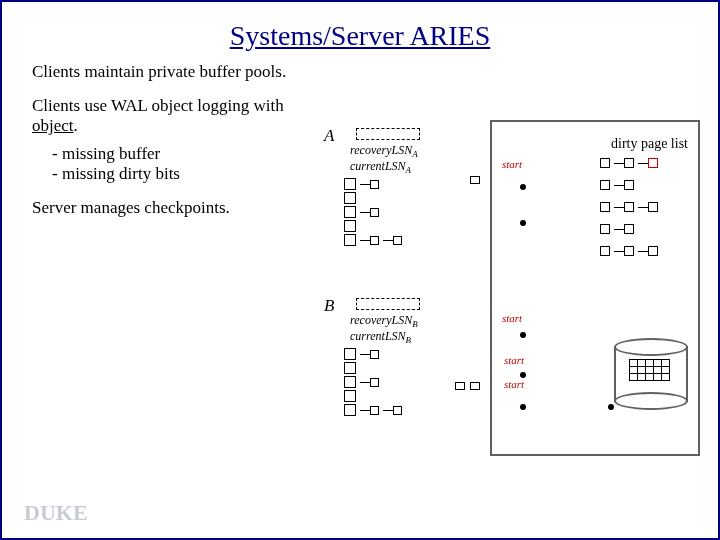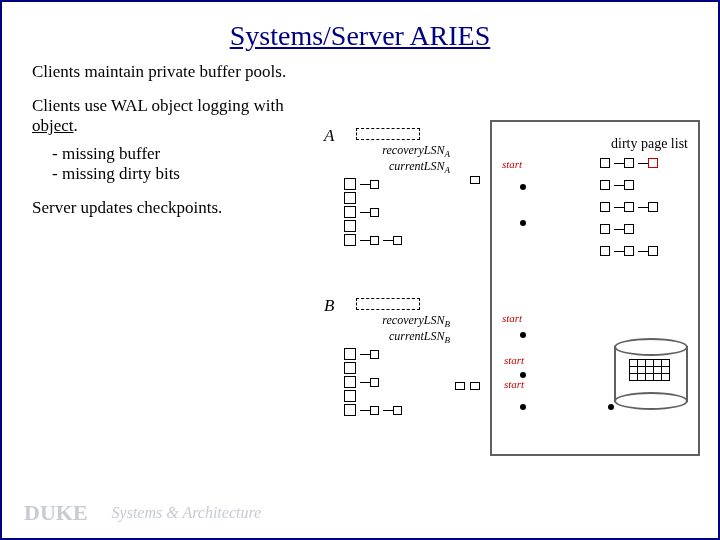--- a/index.html
+++ b/index.html
@@ -56,21 +56,21 @@
     position: absolute;
     left: 36px; top: 6px;
     width: 64px; height: 12px;
     border: 1px dashed #000;
   }
   .lsn-text {
     position: absolute;
     left: 30px; top: 22px;
     font-style: italic;
     font-size: 12px;
-    text-align: right;
+    text-align: left;
     line-height: 1.05;
     width: 100px;
   }
   .lsn-text .sub-s { font-size: 9px; vertical-align: sub; }
   .bufferchain {
     position: absolute;
     left: 24px; top: 55px;
     width: 100px; height: 88px;
   }
   .bufferchain .slot-row { height: 14px; display:flex; align-items:center; }
@@ -174,21 +174,21 @@
   }
   .tb1 { left: 150px; top: 54px; }
   .tb2 { left: 135px; top: 260px; }
   .tb3 { left: 150px; top: 260px; }
 
   
   .footer {
     position: absolute;
     left: 22px; bottom: 12px;
     display:flex; align-items:center;
-    gap: 24px;
+    gap: 4px;
   }
   .duke {
     font-family: "Times New Roman", serif;
     font-size: 22px;
     color: #c7cbd2;
     font-weight: bold;
     letter-spacing: 0px;
   }
   .sysarch {
     font-family: "Times New Roman", serif;
@@ -204,21 +204,21 @@
 
 <div class="bullets">
   <p>Clients maintain private buffer pools.</p>
   <p>
     <span>Clients use WAL object logging with </span><span class="u-force">object</span><span>.</span>
   </p>
   <div class="sub">
     <div>- missing buffer</div>
     <div>- missing dirty bits</div>
   </div>
-  <p>Server updates checkpoints.</p>
+  <p>Server manages checkpoints.</p>
 </div>
 
 <div class="diagram-area">
 
   <div class="client-box clientA">
     <div class="client-label">A</div>
     <div class="log-box"></div>
     <div class="lsn-text">
       <span>recoveryLSN</span><span class="sub-s">A</span><br>
       <span>currentLSN</span><span class="sub-s">A</span>
@@ -358,14 +358,13 @@
             <div class="c"></div>
             <div class="c"></div>
           </div>
       </div>
     </div>
   </div>
 </div>
 
 <div class="footer">
   <span class="duke">DUKE</span>
-  <span class="sysarch">Systems &amp; Architecture</span>
 </div>
 
 </body></html>

